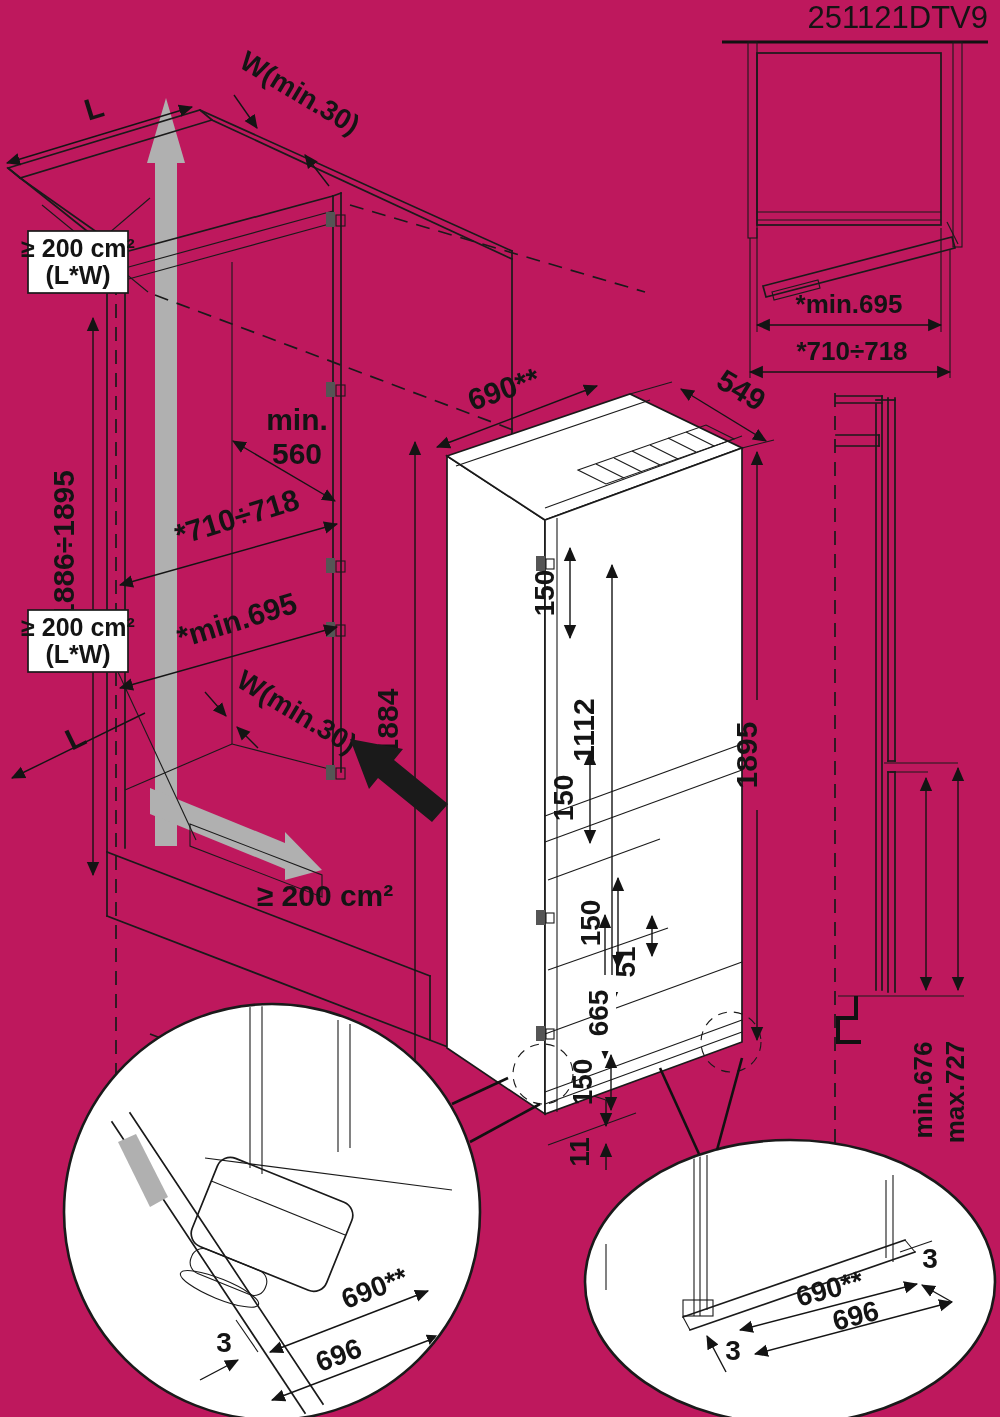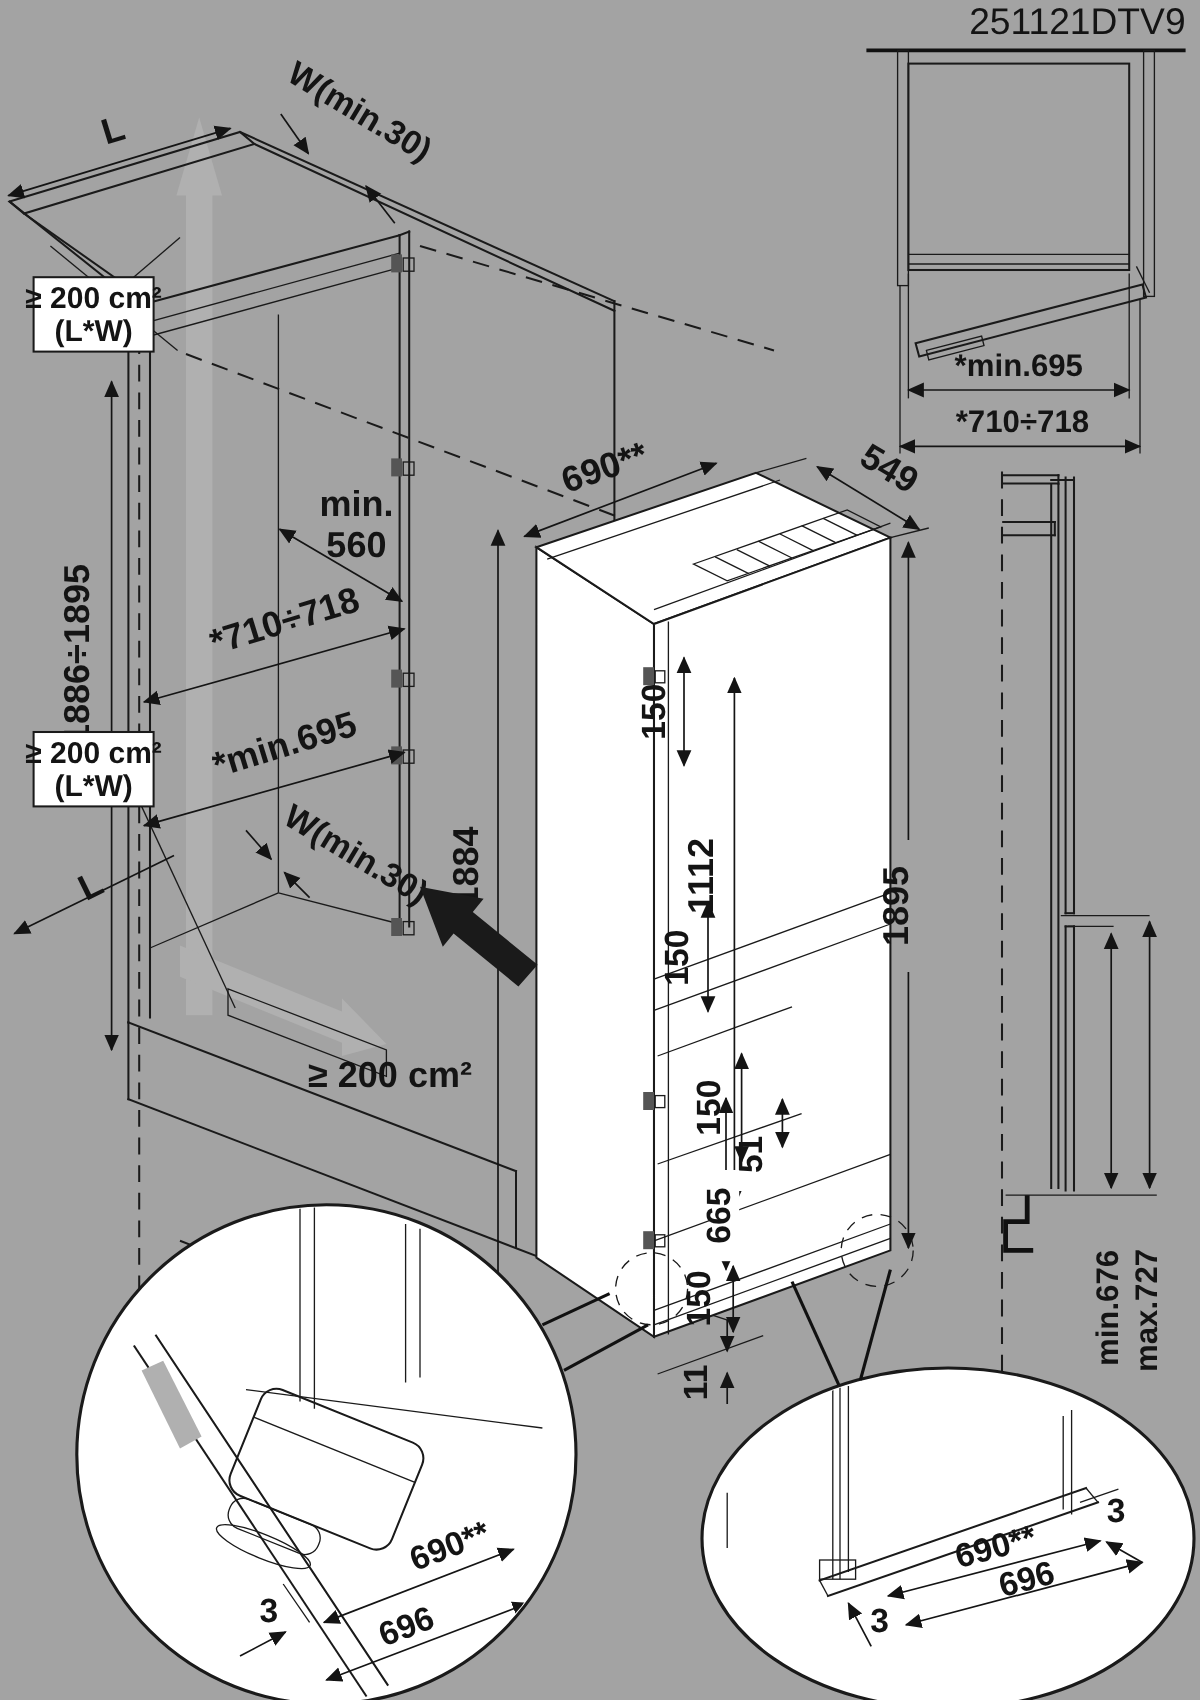--- a/index.html
+++ b/index.html
@@ -1,16 +1,16 @@
 <!DOCTYPE html>
 <html><head>
 <meta charset="utf-8">
 <style>
   html,body{margin:0;padding:0;background:#e8e8e8;}
-  .stage{position:relative;width:1000px;height:1417px;background:#a3a3a3;overflow:hidden;
+  .stage{position:relative;width:1000px;height:1417px;background:#be185d;overflow:hidden;
          font-family:"Liberation Sans",sans-serif;}
   svg{position:absolute;left:0;top:0;}
   svg text{font-family:"Liberation Sans","DejaVu Sans",sans-serif;font-weight:bold;fill:#141414;}
   .ln{stroke:#1a1a1a;stroke-width:1.7;fill:none;stroke-linecap:square;}
   .tn{stroke:#1a1a1a;stroke-width:1.1;fill:none;}
   .dm{stroke:#141414;stroke-width:1.4;fill:none;}
   .hv{stroke:#111;stroke-width:3;fill:none;}
   .dsh{stroke:#1a1a1a;stroke-width:1.7;fill:none;stroke-dasharray:14 9;}
   .wfill{fill:#ffffff;stroke:#1a1a1a;stroke-width:1.7;}
   .grey{fill:#b0b0b0;stroke:none;}

